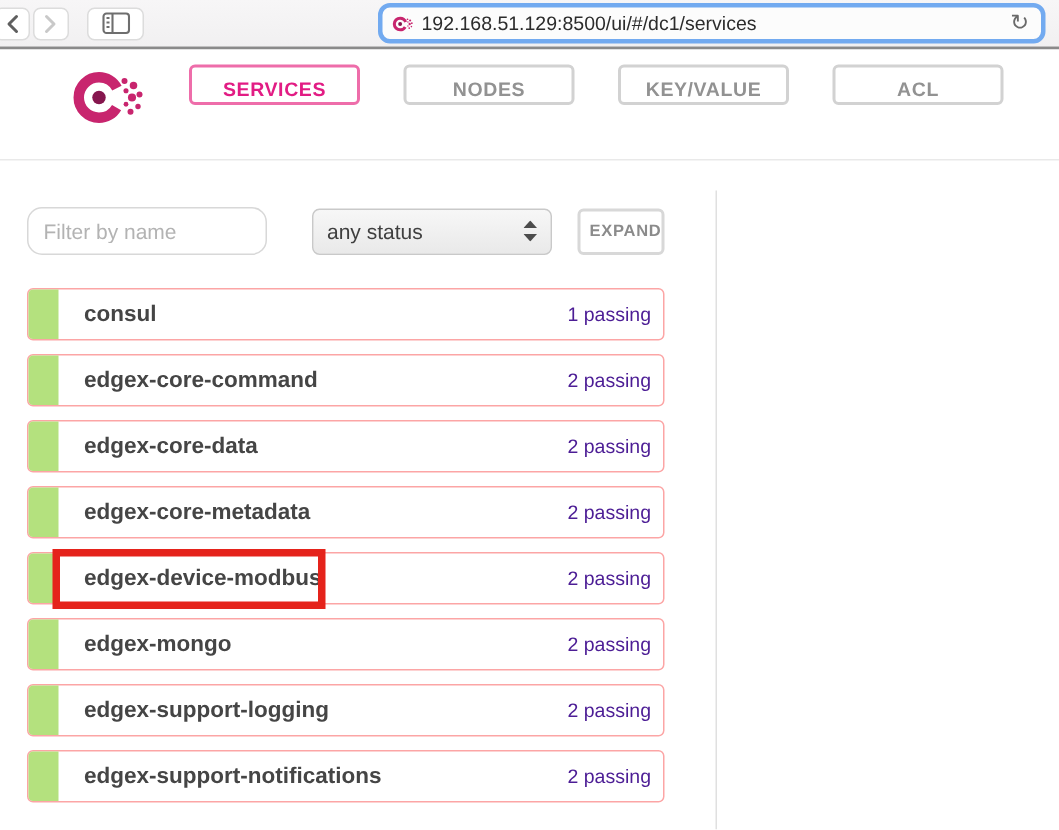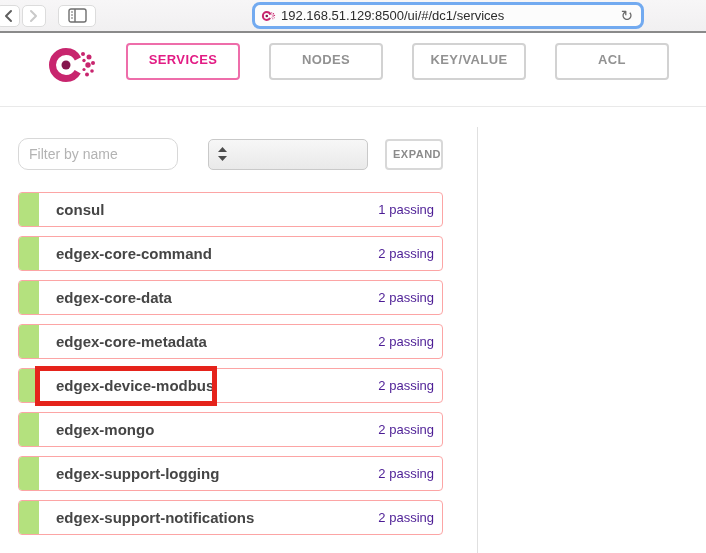--- a/index.html
+++ b/index.html
@@ -28,21 +28,21 @@
   .nav-btn {
     width: 24px; height: 22px; background: #ffffff;
     border: 1px solid #dcdcdc; border-radius: 5px;
     display: flex; align-items: center; justify-content: center;
     box-sizing: border-box; flex: 0 0 auto;
   }
   .btn-back { margin-left: -4px; }
   .btn-fwd { margin-left: 2px; }
   .btn-sidebar { width: 38px; margin-left: 12px; }
   .url-bar {
-    position: absolute; left: 252px; top: 2px; width: 392px; height: 27px;
+    position: absolute; left: 252px; top: 2px; width: 445px; height: 27px;
     box-sizing: border-box; background: #fcfcfc;
     border: 3px solid #72aaf0; border-radius: 8px;
     display: flex; align-items: center; padding: 0 6px;
   }
   .url-text {
     flex: 1 1 auto; font-size: 13px; color: #2c2c2c; margin-left: 5px;
     white-space: nowrap; overflow: hidden;
   }
   .reload { font-size: 15px; color: #6a6a6a; line-height: 1; padding-right: 2px; }
 
@@ -50,21 +50,21 @@
   .page { position: absolute; top: 33px; left: 0; width: 706px; height: 520px; background: #fff; }
 
   .header {
     height: 74px; box-sizing: border-box; border-bottom: 1px solid #e9e9e9;
     display: flex; align-items: flex-start; padding-top: 10px;
   }
   .logo { margin-left: 46px; width: 52px; height: 44px; flex: 0 0 auto; }
 
   .tabs { display: flex; margin-left: 28px; }
   .tab {
-    min-width: 114px; height: 37px; line-height: 29px; box-sizing: border-box;
+    min-width: 114px; height: 27px; line-height: 29px; box-sizing: border-box;
     margin-left: 29px; text-align: center; padding: 0 10px;
     border: 2px solid #d2d2d2; border-radius: 4px; background: #fff;
     color: #929292; font-size: 13px; font-weight: bold; letter-spacing: 0.4px;
     cursor: pointer; user-select: none;
   }
   .tab:first-child { margin-left: 0; }
   .tab.active { border-color: var(--tab-pink-border); color: var(--accent-pink); }
 
   .content { position: relative; height: 446px; }
   .v-divider {
@@ -180,20 +180,21 @@
         <div class="tab">NODES</div>
         <div class="tab">KEY/VALUE</div>
         <div class="tab">ACL</div>
       </div>
   </div>
 
   <div class="content">
     <div class="filter-row">
       <input class="filter-input" type="text" placeholder="Filter by name" style="">
       <div class="status-select">
+        <span class="status-select-value">any status</span>
         <svg width="9" height="14" viewBox="0 0 9 14">
           <polygon points="4.5,0 9,5 0,5" fill="#4c4c4c"></polygon>
           <polygon points="0,9 9,9 4.5,14" fill="#4c4c4c"></polygon>
         </svg>
       </div>
       <button class="expand-btn">EXPAND</button>
     </div>
 
     <div class="service-list">
         <div class="service-row">

